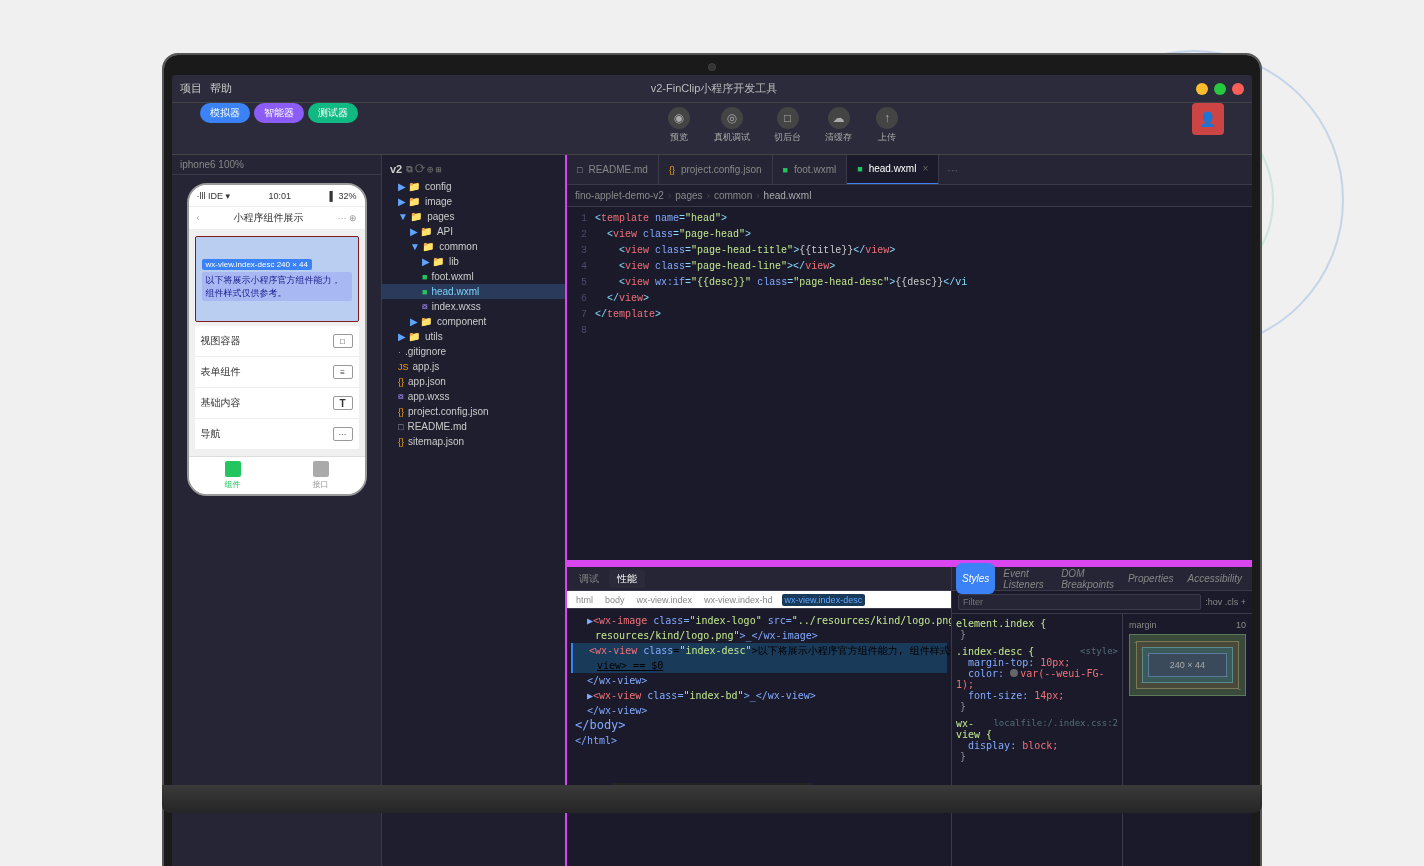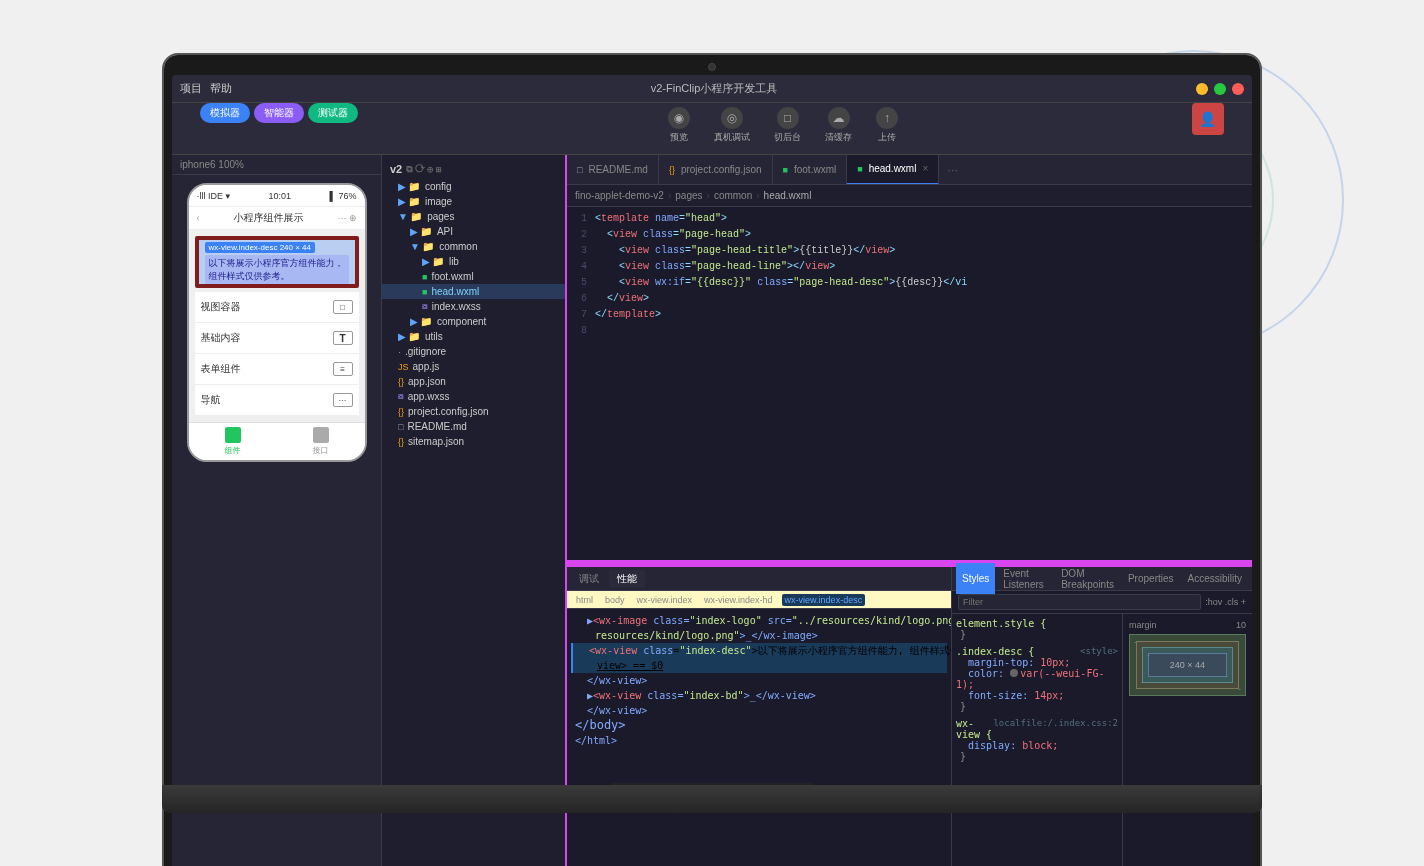--- a/index.html
+++ b/index.html
@@ -233,23 +233,23 @@
       padding: 4px 8px;
     }
     .phone-content {
       background: #f0f0f0;
       padding: 6px;
     }
 
     
     .element-highlight {
       background: rgba(59, 130, 246, 0.3);
-      border: 4px solid #7f1d1d;
+      border: 1px solid #7f1d1d;
       border-radius: 2px;
-      padding: 0 6px;
+      padding: 20px 6px;
       margin-bottom: 4px;
     }
     .element-label {
       font-size: 8px;
       background: #3b82f6;
       color: white;
       padding: 1px 4px;
       border-radius: 2px;
       display: inline-block;
       margin-bottom: 2px;
@@ -487,21 +487,21 @@
       color: #888;
       cursor: pointer;
       border-radius: 2px;
     }
     .devtools-tab.active {
       color: #fff;
       background: #2a2a3a;
     }
     .devtools-element-path {
       height: 18px;
-      background: #fef9c3;
+      background: #ffffff;
       border-bottom: 1px solid #3a3a4a;
       display: flex;
       align-items: center;
       padding: 0 6px;
       gap: 6px;
       font-size: 9px;
       color: #888;
       flex-shrink: 0;
     }
     .path-item {
@@ -546,21 +546,22 @@
       border-bottom: 1px solid #3a3a4a;
       gap: 2px;
       padding: 0 4px;
       flex-shrink: 0;
     }
     .styles-tab {
       padding: 10px 6px;
       font-size: 10px;
       color: #888;
       cursor: pointer;
-      border-radius: 0;
+      border-radius: 6px;
+      font-style: italic;
     }
     .styles-tab.active { background: #3b82f6; color: white; }
     .styles-filter {
       padding: 3px 6px;
       display: flex;
       align-items: center;
       gap: 4px;
       border-bottom: 1px solid #3a3a4a;
       flex-shrink: 0;
     }
@@ -698,45 +699,45 @@
 
         <div class="main-content">
 
           <div class="simulator-panel">
             <div class="simulator-info">iphone6 100%</div>
 
             <div class="phone-mockup">
               <div class="phone-status-bar">
                 <span>·lll IDE ▾</span>
                 <span>10:01</span>
-                <span>▌ 76%</span>
+                <span>▌ 32%</span>
               </div>
               <div class="phone-title-bar">
                 <span style="color:#999;font-size:9px;">‹</span>
                 <span>小程序组件展示</span>
                 <span style="color:#999;font-size:9px;">··· ⊕</span>
               </div>
               <div class="phone-content">
 
                 <div class="element-highlight">
                   <div class="element-label">wx-view.index-desc  240 × 44</div>
                   <div class="element-text">以下将展示小程序官方组件能力，组件样式仅供参考。</div>
                 </div>
 
                 <div class="phone-list-item">
                   <span>视图容器</span>
                   <div class="phone-list-icon">□</div>
                 </div>
                 <div class="phone-list-item">
+                  <span>表单组件</span>
+                  <div class="phone-list-icon">≡</div>
+                </div>
+                <div class="phone-list-item">
                   <span>基础内容</span>
                   <div class="phone-list-icon" style="font-weight:bold;font-size:10px;">T</div>
-                </div>
-                <div class="phone-list-item">
-                  <span>表单组件</span>
-                  <div class="phone-list-icon">≡</div>
                 </div>
                 <div class="phone-list-item">
                   <span>导航</span>
                   <div class="phone-list-icon">···</div>
                 </div>
               </div>
               <div class="phone-tabs">
                 <div class="phone-tab active">
                   <div class="phone-tab-icon"></div>
                   <span>组件</span>
@@ -933,21 +934,21 @@
                   <span class="styles-tab">Properties</span>
                   <span class="styles-tab">Accessibility</span>
                 </div>
                 <div class="styles-filter">
                   <input type="text" style="background: rgb(37, 37, 53); border: 1px solid rgb(58, 58, 74); color: rgb(204, 204, 204); font-size: 9px; padding: 2px 4px; border-radius: 2px; flex: 1 1 0%; outline: none;" placeholder="Filter">
                   <span style="color:#888;font-size:9px;">:hov .cls +</span>
                 </div>
                 <div class="styles-content">
                   <div class="styles-left">
                     <div class="styles-rule">
-                      <div class="styles-selector">element.style {</div>
+                      <div class="styles-selector">element.index {</div>
                       <div style="font-size:10px;color:#888;padding-left:4px;">}</div>
                     </div>
                     <div class="styles-rule">
                       <div style="display:flex;justify-content:space-between;">
                         <span class="styles-selector">.index-desc {</span>
                         <span class="styles-source">&lt;style&gt;</span>
                       </div>
                       <div><span class="styles-prop">margin-top:</span><span class="styles-val"> 10px;</span></div>
                       <div><span class="styles-prop">color: </span><span style="display:inline-block;width:8px;height:8px;background:#666;border-radius:50%;margin-right:2px;"></span><span class="styles-val">var(--weui-FG-1);</span></div>
                       <div><span class="styles-prop">font-size:</span><span class="styles-val"> 14px;</span></div>

